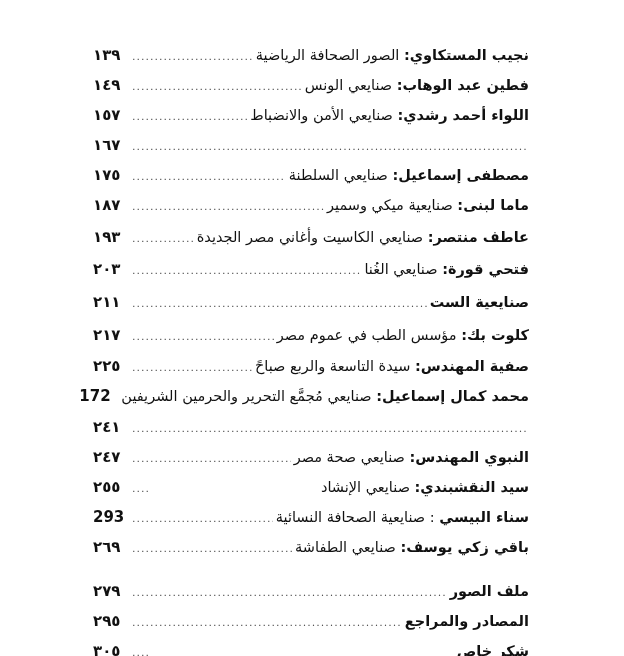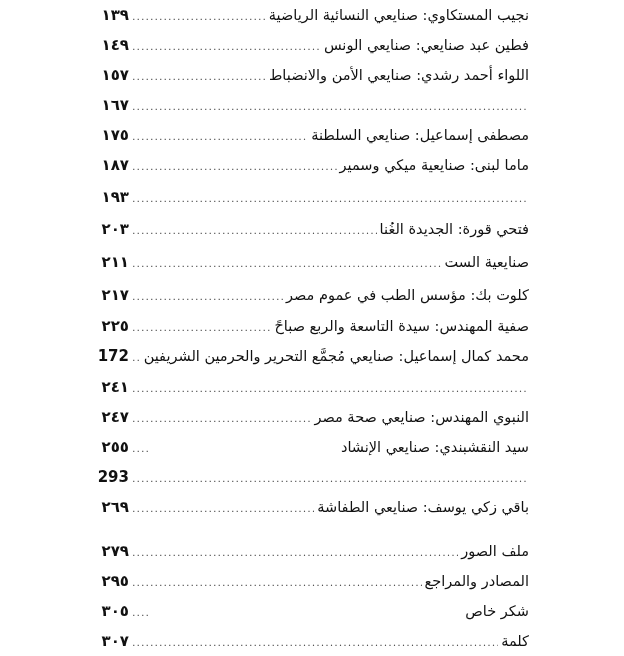--- a/index.html
+++ b/index.html
@@ -32,21 +32,21 @@
       align-items: baseline;
       direction: rtl;
     }
     .toc-title {
       white-space: nowrap;
       font-size: 14.5px;
       line-height: 26px;
       flex: 0 0 auto;
     }
     .toc-title .name {
-      font-weight: normal;
+      font-weight: bold;
     }
     .toc-title .sub {
       font-weight: normal;
     }
     .toc-dots {
       flex: 1 1 auto;
       overflow: hidden;
       white-space: nowrap;
       font-size: 11px;
       letter-spacing: 1px;
@@ -57,36 +57,37 @@
       margin: 0 3px;
     }
     .toc-dots.partial {
       text-align: left;
     }
     .toc-page {
       flex: 0 0 36px;
       font-weight: bold;
       font-size: 15px;
       line-height: 26px;
-      text-align: right;
+      text-align: left;
       direction: rtl;
       white-space: nowrap;
+      margin-top: 40px;
     }
   </style>
 </head>
 <body>
 
 <div class="toc" id="toc">
     <div class="toc-row" style="top: 2px;">
-      <span class="toc-title"><span class="name">نجيب المستكاوي:</span><span class="sub"> صنايعي النسائية الرياضية</span></span>
+      <span class="toc-title"><span class="name">نجيب المستكاوي:</span><span class="sub"> الصور الصحافة الرياضية</span></span>
       <span class="toc-dots">.................................................................................................</span>
       <span class="toc-page">١٣٩</span>
     </div>
     <div class="toc-row" style="top: 32px;">
-      <span class="toc-title"><span class="name">فطين عبد صنايعي:</span><span class="sub"> صنايعي الونس</span></span>
+      <span class="toc-title"><span class="name">فطين عبد الوهاب:</span><span class="sub"> صنايعي الونس</span></span>
       <span class="toc-dots">.................................................................................................</span>
       <span class="toc-page">١٤٩</span>
     </div>
     <div class="toc-row" style="top: 62px;">
       <span class="toc-title"><span class="name">اللواء أحمد رشدي:</span><span class="sub"> صنايعي الأمن والانضباط</span></span>
       <span class="toc-dots">.................................................................................................</span>
       <span class="toc-page">١٥٧</span>
     </div>
     <div class="toc-row" style="top: 92px;">
       <span class="toc-dots">.................................................................................................</span>
@@ -96,25 +97,26 @@
       <span class="toc-title"><span class="name">مصطفى إسماعيل:</span><span class="sub"> صنايعي السلطنة</span></span>
       <span class="toc-dots">.................................................................................................</span>
       <span class="toc-page">١٧٥</span>
     </div>
     <div class="toc-row" style="top: 152px;">
       <span class="toc-title"><span class="name">ماما لبنى:</span><span class="sub"> صنايعية ميكي وسمير</span></span>
       <span class="toc-dots">.................................................................................................</span>
       <span class="toc-page">١٨٧</span>
     </div>
     <div class="toc-row" style="top: 184px;">
+      <span class="toc-title"><span class="name">عاطف منتصر:</span><span class="sub"> صنايعي الكاسيت وأغاني مصر الجديدة</span></span>
       <span class="toc-dots">.................................................................................................</span>
       <span class="toc-page">١٩٣</span>
     </div>
     <div class="toc-row" style="top: 216px;">
-      <span class="toc-title"><span class="name">فتحي قورة:</span><span class="sub"> الجديدة الغُنا</span></span>
+      <span class="toc-title"><span class="name">فتحي قورة:</span><span class="sub"> صنايعي الغُنا</span></span>
       <span class="toc-dots">.................................................................................................</span>
       <span class="toc-page">٢٠٣</span>
     </div>
     <div class="toc-row" style="top: 249px;">
       <span class="toc-title"><span class="name">صنايعية الست</span><span class="sub"></span></span>
       <span class="toc-dots">.................................................................................................</span>
       <span class="toc-page">٢١١</span>
     </div>
     <div class="toc-row" style="top: 282px;">
       <span class="toc-title"><span class="name">كلوت بك:</span><span class="sub"> مؤسس الطب في عموم مصر</span></span>
@@ -139,20 +141,21 @@
       <span class="toc-title"><span class="name">النبوي المهندس:</span><span class="sub"> صنايعي صحة مصر</span></span>
       <span class="toc-dots">.................................................................................................</span>
       <span class="toc-page">٢٤٧</span>
     </div>
     <div class="toc-row" style="top: 434px;">
       <span class="toc-title"><span class="name">سيد النقشبندي:</span><span class="sub"> صنايعي الإنشاد</span></span>
       <span class="toc-dots partial">....</span>
       <span class="toc-page">٢٥٥</span>
     </div>
     <div class="toc-row" style="top: 464px;">
+      <span class="toc-title"><span class="name">سناء البيسي</span><span class="sub"> : صنايعية الصحافة النسائية</span></span>
       <span class="toc-dots">.................................................................................................</span>
       <span class="toc-page">293</span>
     </div>
     <div class="toc-row" style="top: 494px;">
       <span class="toc-title"><span class="name">باقي زكي يوسف:</span><span class="sub"> صنايعي الطفاشة</span></span>
       <span class="toc-dots">.................................................................................................</span>
       <span class="toc-page">٢٦٩</span>
     </div>
     <div class="toc-row" style="top: 538px;">
       <span class="toc-title"><span class="name">ملف الصور</span><span class="sub"></span></span>

